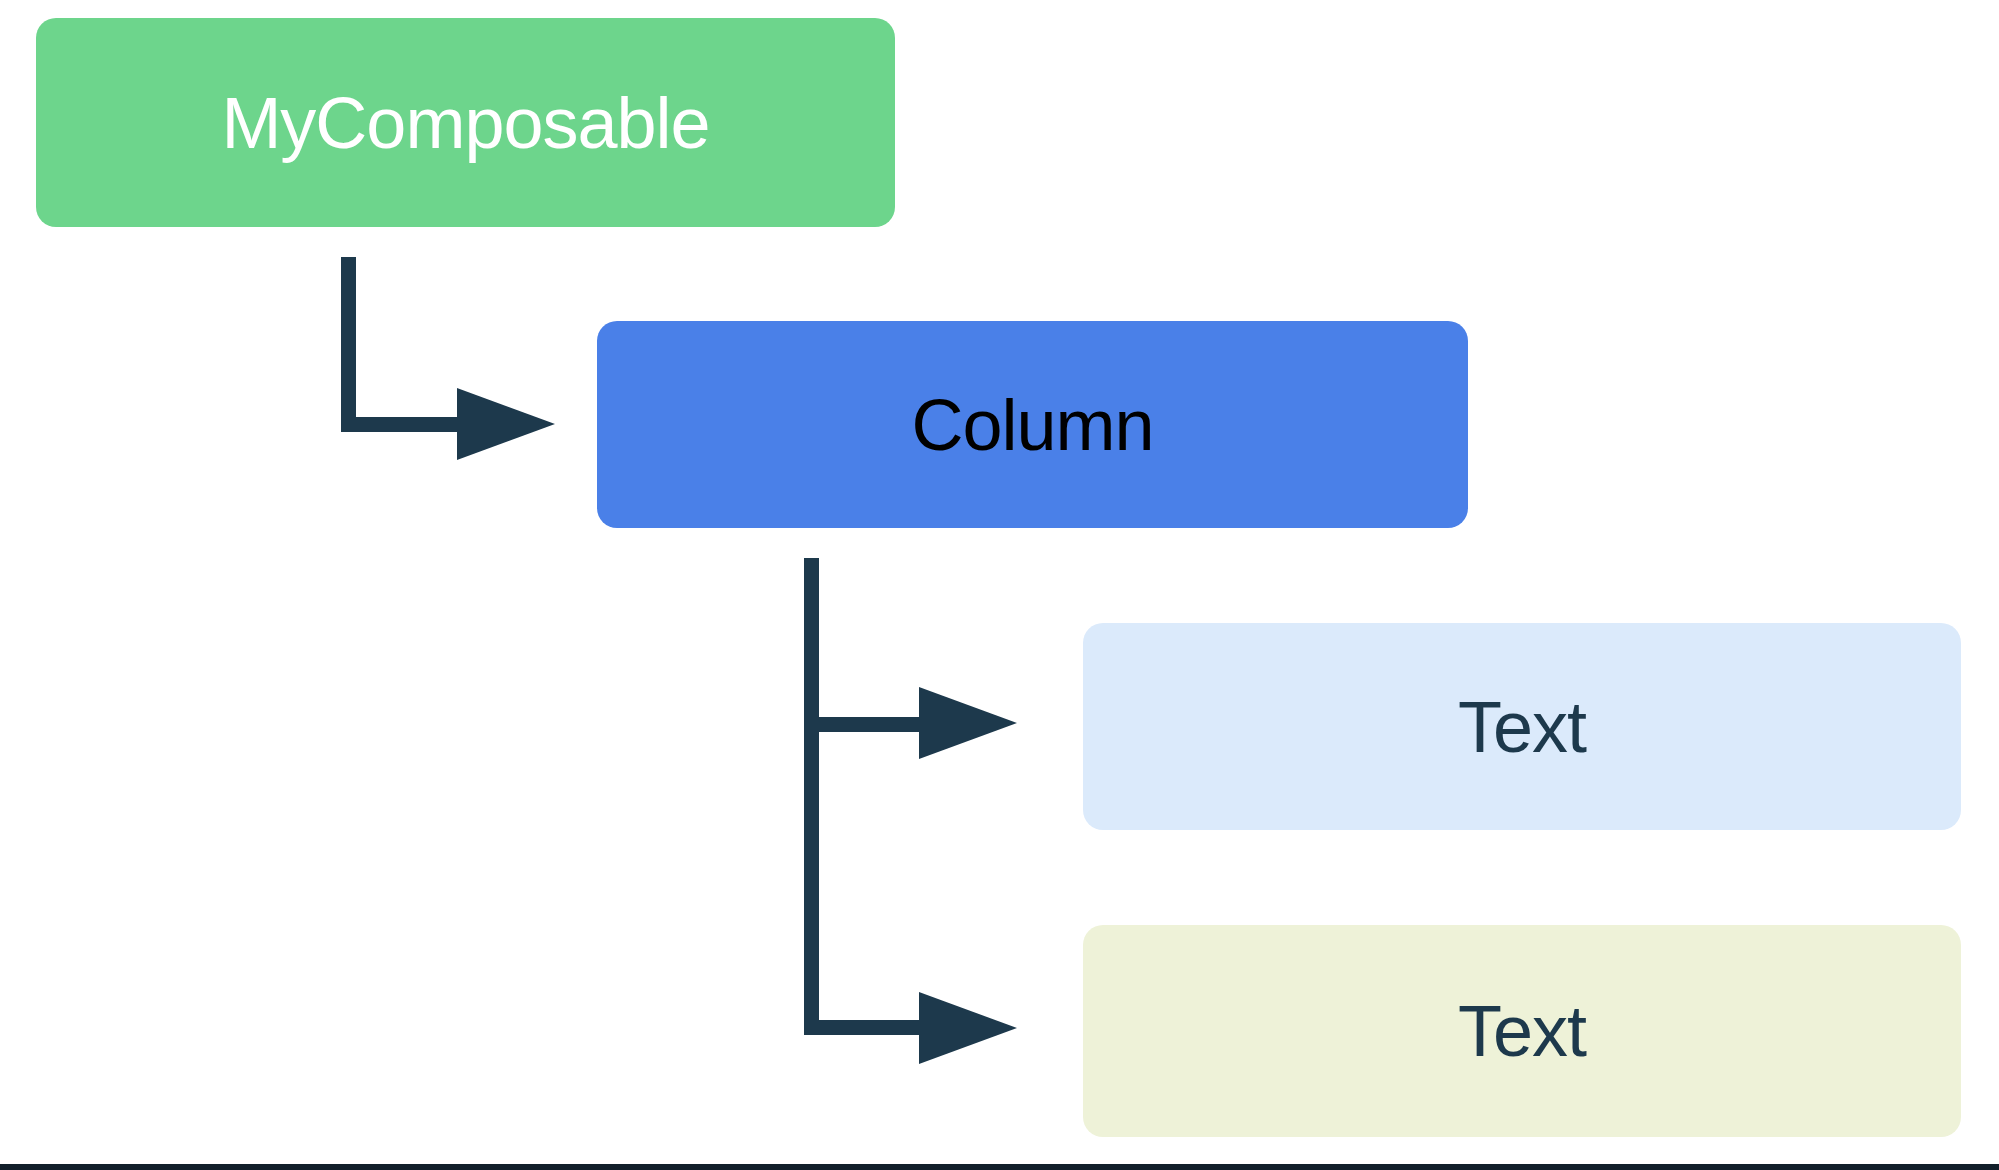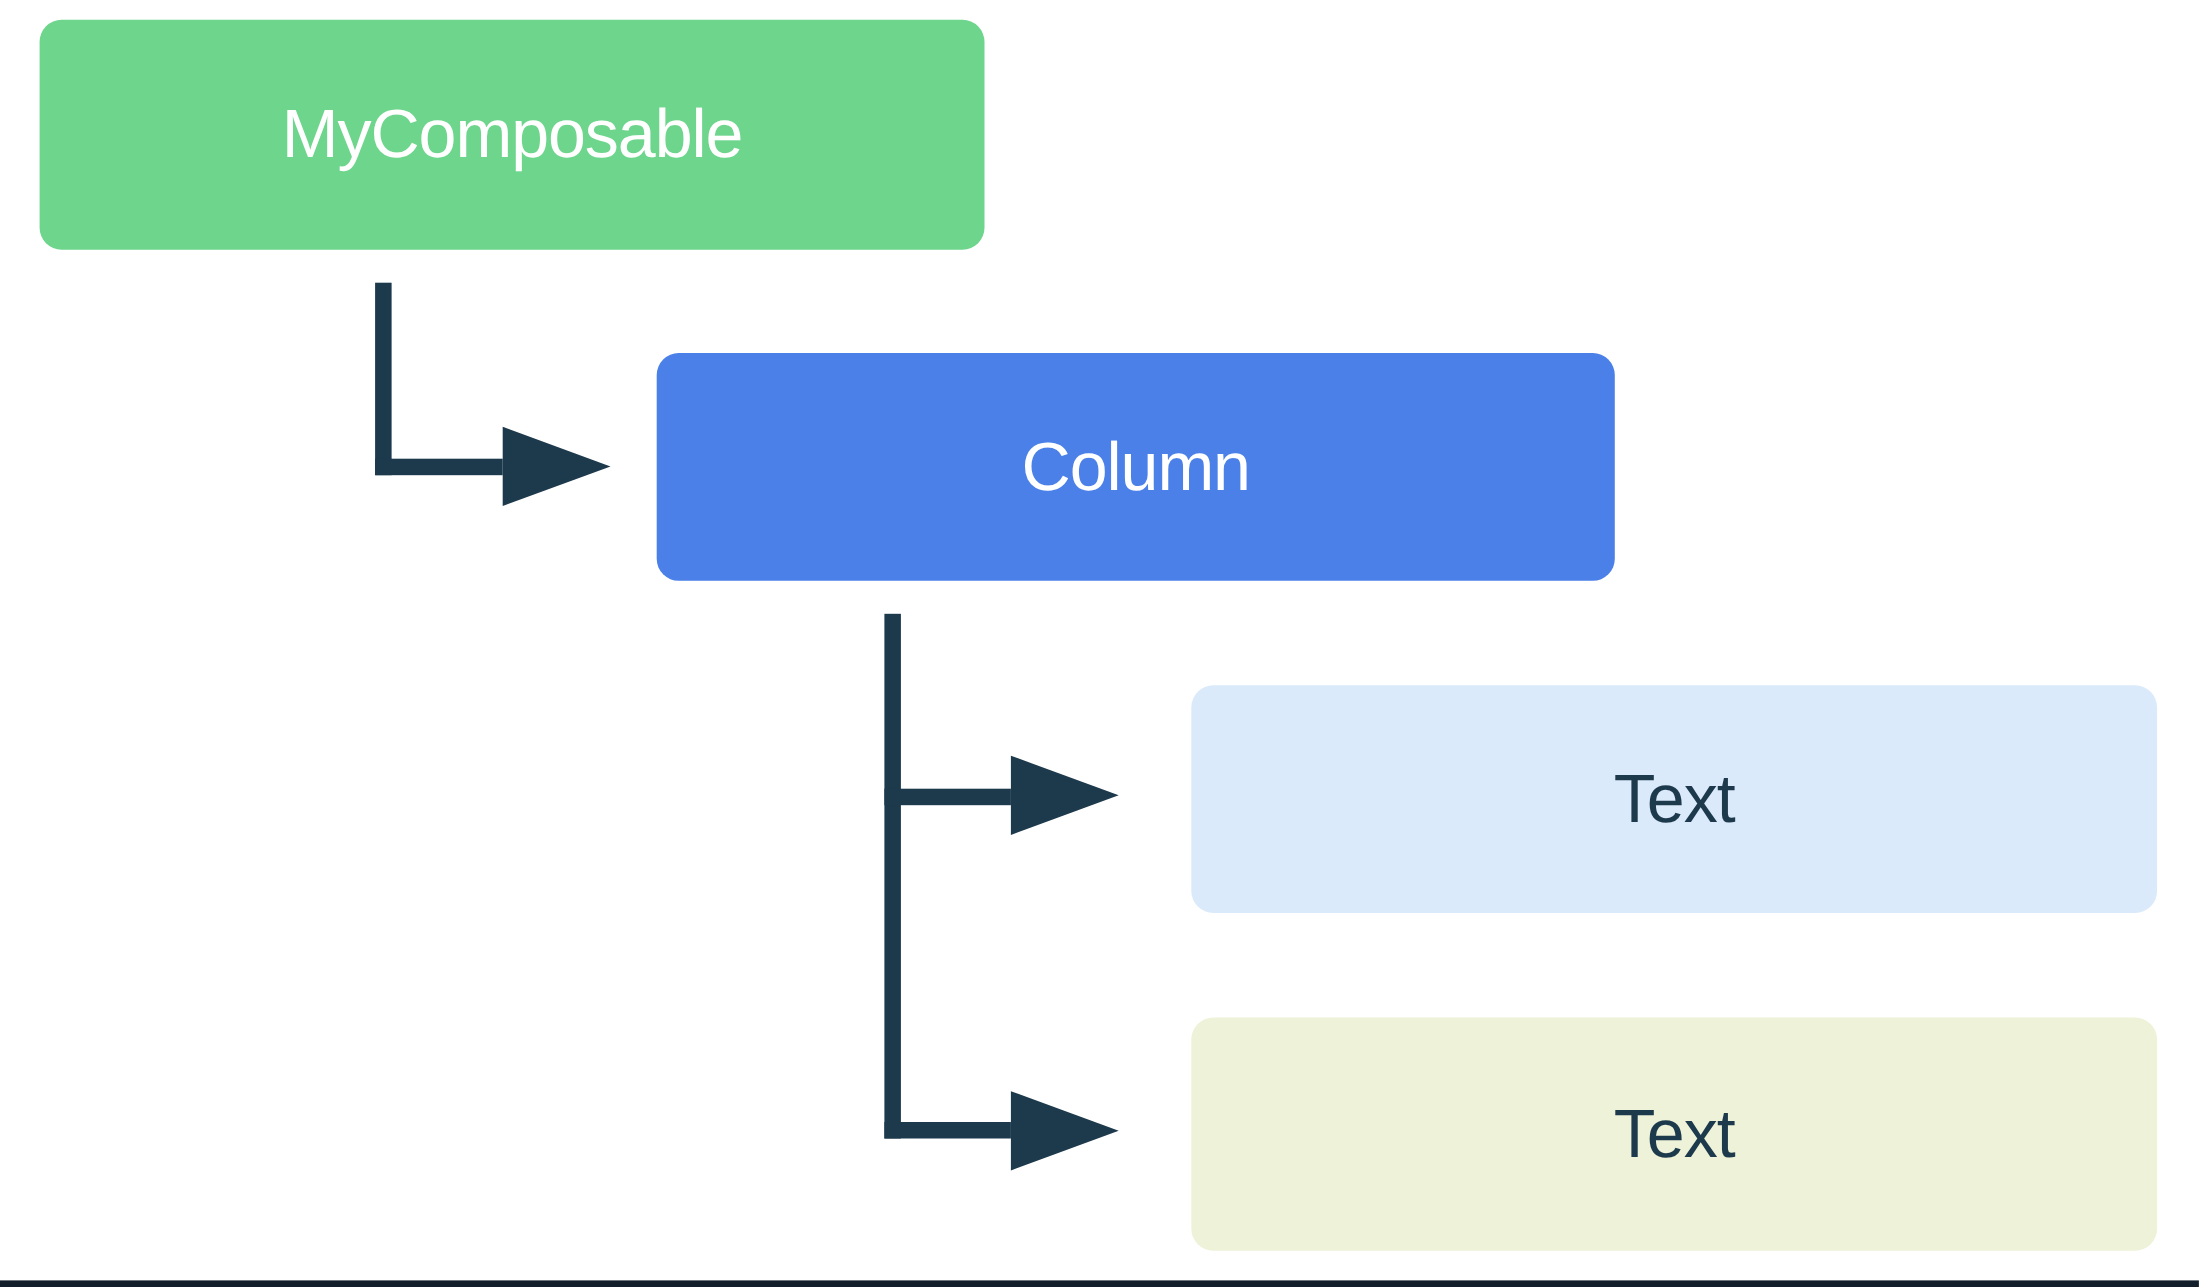--- a/index.html
+++ b/index.html
@@ -14,21 +14,21 @@
     background: #ffffff;
     overflow: hidden;
     font-family: "Liberation Sans", sans-serif;
   }
   .node {
     position: absolute;
     border-radius: 20px;
     display: flex;
     align-items: center;
     justify-content: center;
-    font-size: 62px;
+    font-size: 72px;
     font-weight: 400;
     letter-spacing: -1px;
     white-space: nowrap;
   }
   .node-mycomposable { left: 36px;   top: 18px;  width: 859px; height: 209px; }
   .node-column       { left: 597px;  top: 321px; width: 871px; height: 207px; }
   .node-text-1       { left: 1083px; top: 623px; width: 878px; height: 207px; }
   .node-text-2       { left: 1083px; top: 925px; width: 878px; height: 212px; }
 
   .seg {
@@ -66,21 +66,21 @@
 </head>
 <body>
 
 <div class="canvas">
 
   <div class="node node-mycomposable" style="background: rgb(109, 213, 140);">
     <span style="color: rgb(255, 255, 255);">MyComposable</span>
   </div>
 
   <div class="node node-column" style="background: rgb(74, 128, 232);">
-    <span style="color: #ffffff;">Column</span>
+    <span style="color: #000000;">Column</span>
   </div>
 
   <div class="node node-text-1" style="background: rgb(219, 234, 251);">
     <span style="color: rgb(29, 57, 76);">Text</span>
   </div>
 
   <div class="node node-text-2" style="background: rgb(238, 242, 216);">
     <span style="color: rgb(29, 57, 76);">Text</span>
   </div>
 

